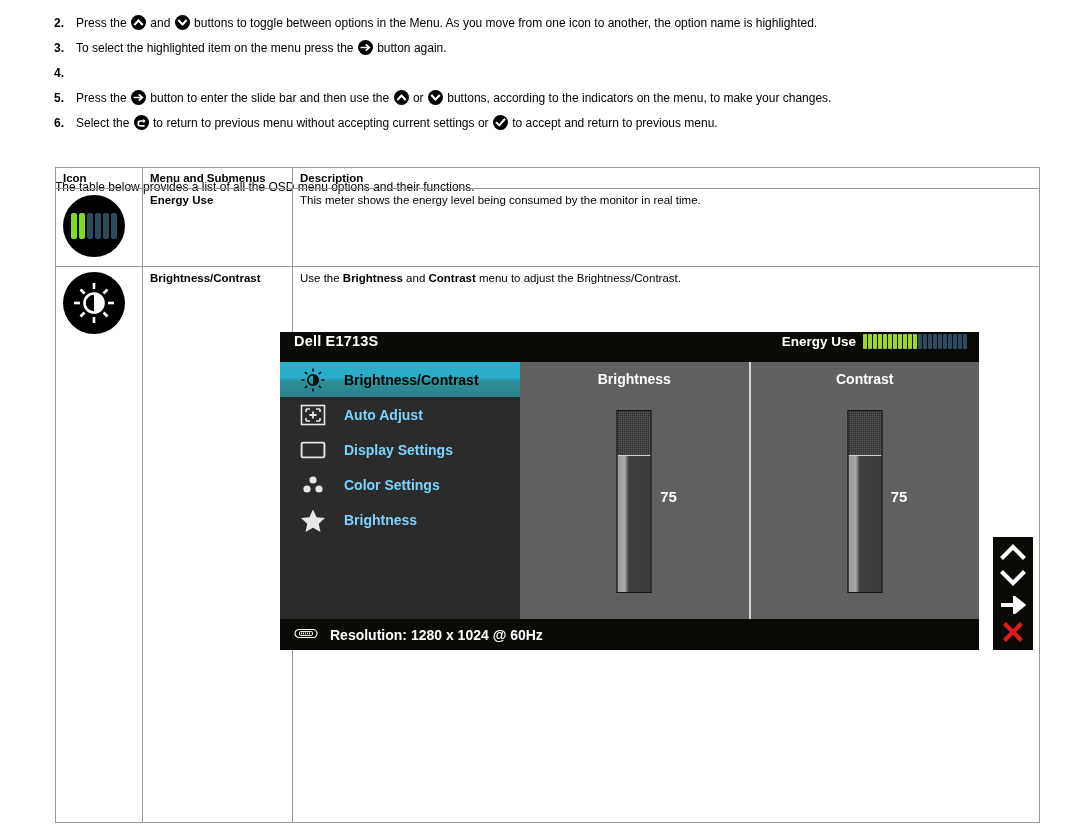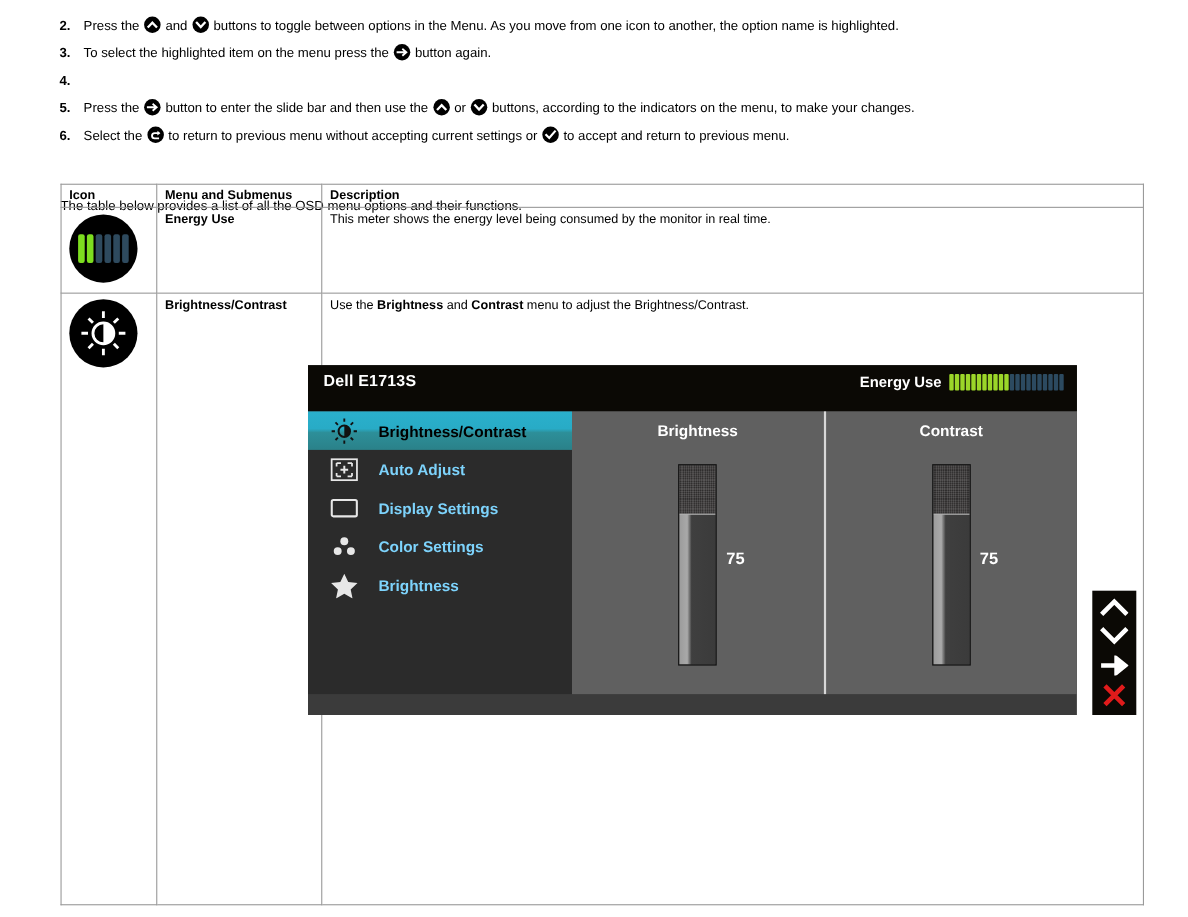--- a/index.html
+++ b/index.html
@@ -129,21 +129,21 @@
   .osd {
     position: absolute;
     left: 280px;
     top: 332px;
     width: 699px;
     height: 318px;
     background: #3b3b3b;
     font-family: "Liberation Sans", sans-serif;
   }
   .osd-title {
-    height: 42px;
+    height: 30px;
     background: #0b0905;
     display: flex;
     align-items: center;
     justify-content: space-between;
     padding: 0 12px 12px 14px;
     box-sizing: border-box;
   }
   .osd-model {
     color: #ffffff;
     font-size: 14.5px;
@@ -503,20 +503,36 @@
         <div class="slider">
           <div class="slider-empty" style="height: 25%;"></div>
           <div class="slider-fill" style="height: 75%;"></div>
         </div>
         <div class="slider-value">75</div>
       </div>
     </div>
 
   </div>
 
+  <div class="osd-footer">
+    <span>
+      <svg width="24" height="13" viewBox="0 0 24 13">
+        <rect x="1" y="2.5" width="22" height="8" rx="4" fill="none" stroke="#ffffff" stroke-width="1.2"></rect>
+        <rect x="5.5" y="4.6" width="13" height="3.8" rx="1.2" fill="none" stroke="#ffffff" stroke-width="1"></rect>
+        <g fill="#ffffff">
+          <rect x="7" y="5.6" width="1" height="1.6"></rect>
+          <rect x="9" y="5.6" width="1" height="1.6"></rect>
+          <rect x="11" y="5.6" width="1" height="1.6"></rect>
+          <rect x="13" y="5.6" width="1" height="1.6"></rect>
+          <rect x="15" y="5.6" width="1" height="1.6"></rect>
+        </g>
+      </svg>
+    </span>
+    <span class="osd-res-text">Resolution: 1280 x 1024 @ 60Hz</span>
+  </div>
 
 </div>
 
 <div class="nav-strip">
   <div class="nav-btn">
     <span>
       <svg width="26" height="17" viewBox="0 0 26 17">
         <path d="M3 14 L13 4 L23 14" fill="none" stroke="#ffffff" stroke-width="4.2" stroke-linecap="square" stroke-linejoin="miter"></path>
       </svg>
     </span>

